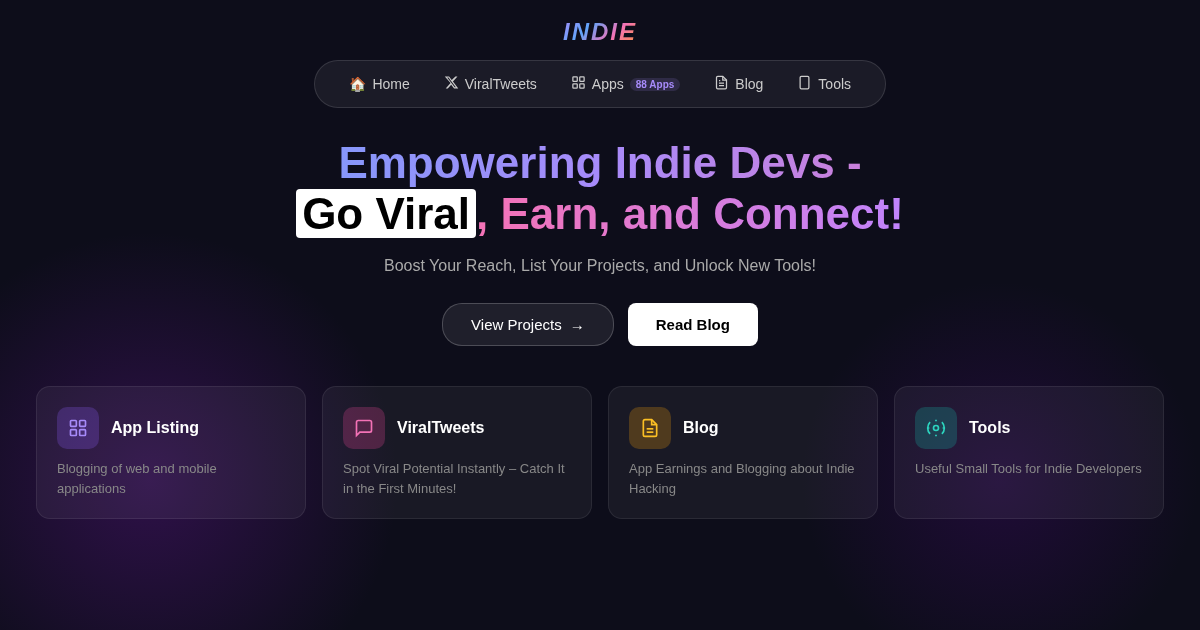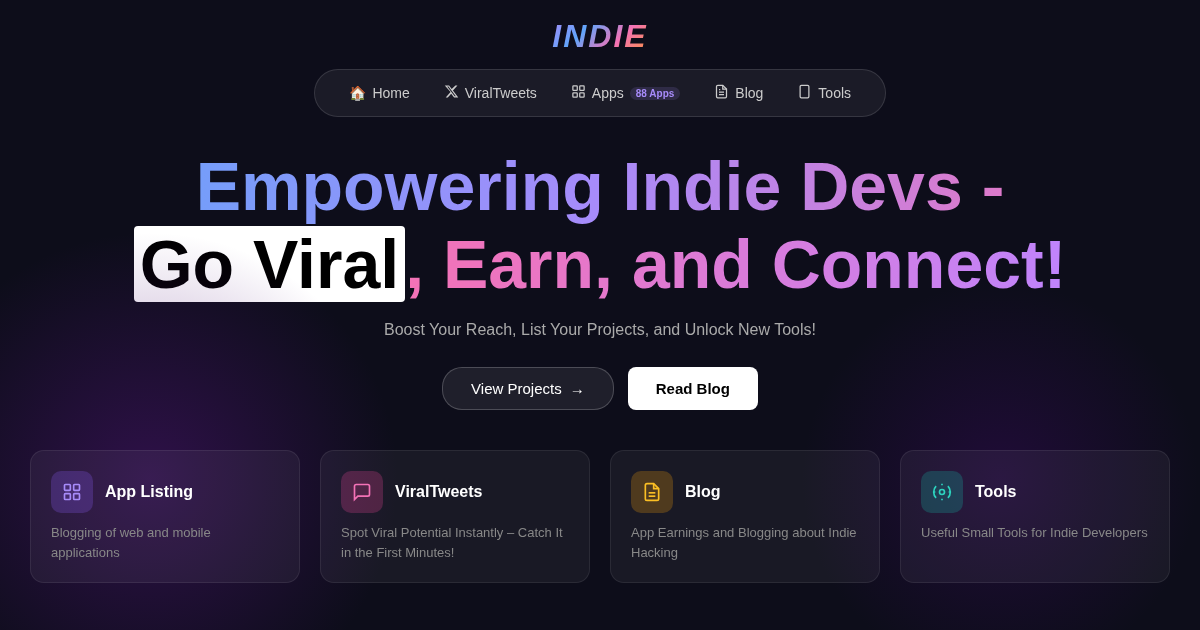--- a/index.html
+++ b/index.html
@@ -38,21 +38,21 @@
 
     
     .logo-container {
       display: flex;
       justify-content: center;
       padding-top: 18px;
       margin-bottom: 14px;
     }
 
     .logo-text {
-      font-size: 32px;
+      font-size: 24px;
       font-weight: 900;
       font-style: italic;
       letter-spacing: 2px;
       background: linear-gradient(135deg, #a78bfa, #60a5fa, #f472b6, #fb923c);
       -webkit-background-clip: text;
       -webkit-text-fill-color: transparent;
       background-clip: text;
       text-transform: uppercase;
     }
 
@@ -103,21 +103,21 @@
     }
 
     
     .hero {
       text-align: center;
       padding: 0 20px;
       margin-bottom: 40px;
     }
 
     .hero-title {
-      font-size: 68px;
+      font-size: 44px;
       font-weight: 800;
       line-height: 1.15;
       margin-bottom: 18px;
     }
 
     .hero-title-line1 {
       background: linear-gradient(90deg, #60a5fa, #a78bfa, #f472b6);
       -webkit-background-clip: text;
       -webkit-text-fill-color: transparent;
       background-clip: text;
@@ -183,21 +183,21 @@
       color: #000;
       font-size: 15px;
       font-weight: 700;
       cursor: pointer;
       transition: background 0.2s;
     }
 
     
     .cards-section {
       display: flex;
-      justify-content: space-between;
+      justify-content: center;
       gap: 16px;
       padding: 0 30px;
       position: relative;
       z-index: 1;
     }
 
     .feature-card {
       flex: 1;
       max-width: 270px;
       background: rgba(255,255,255,0.05);

